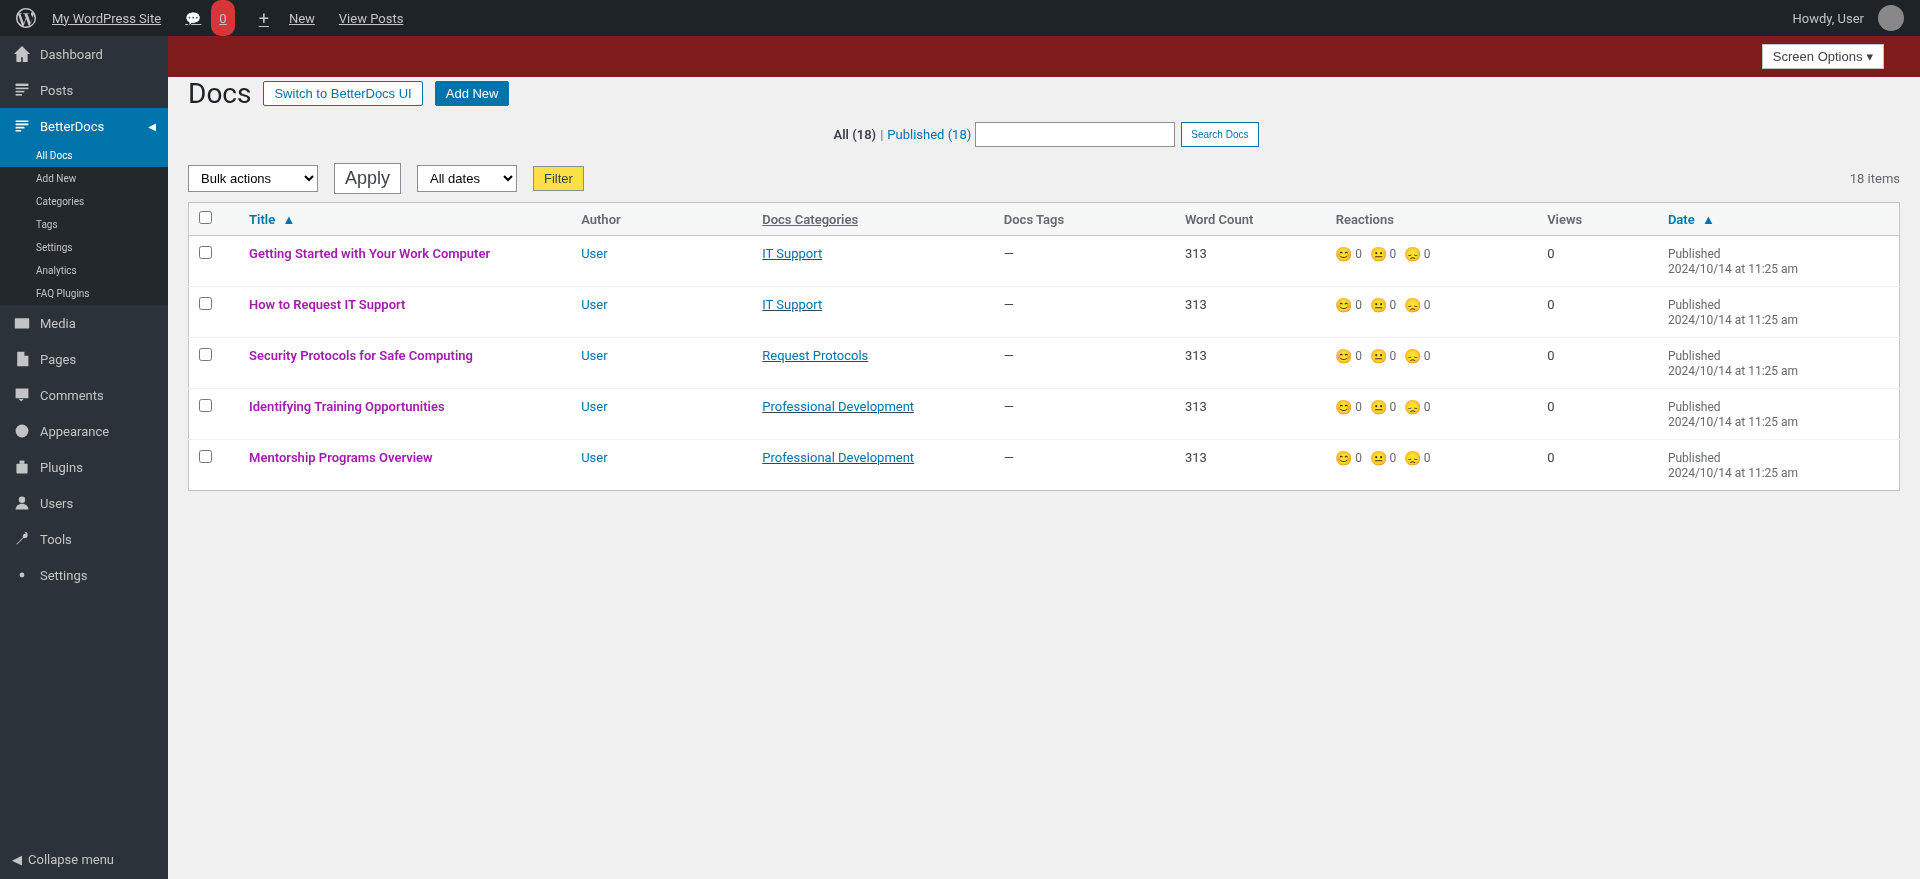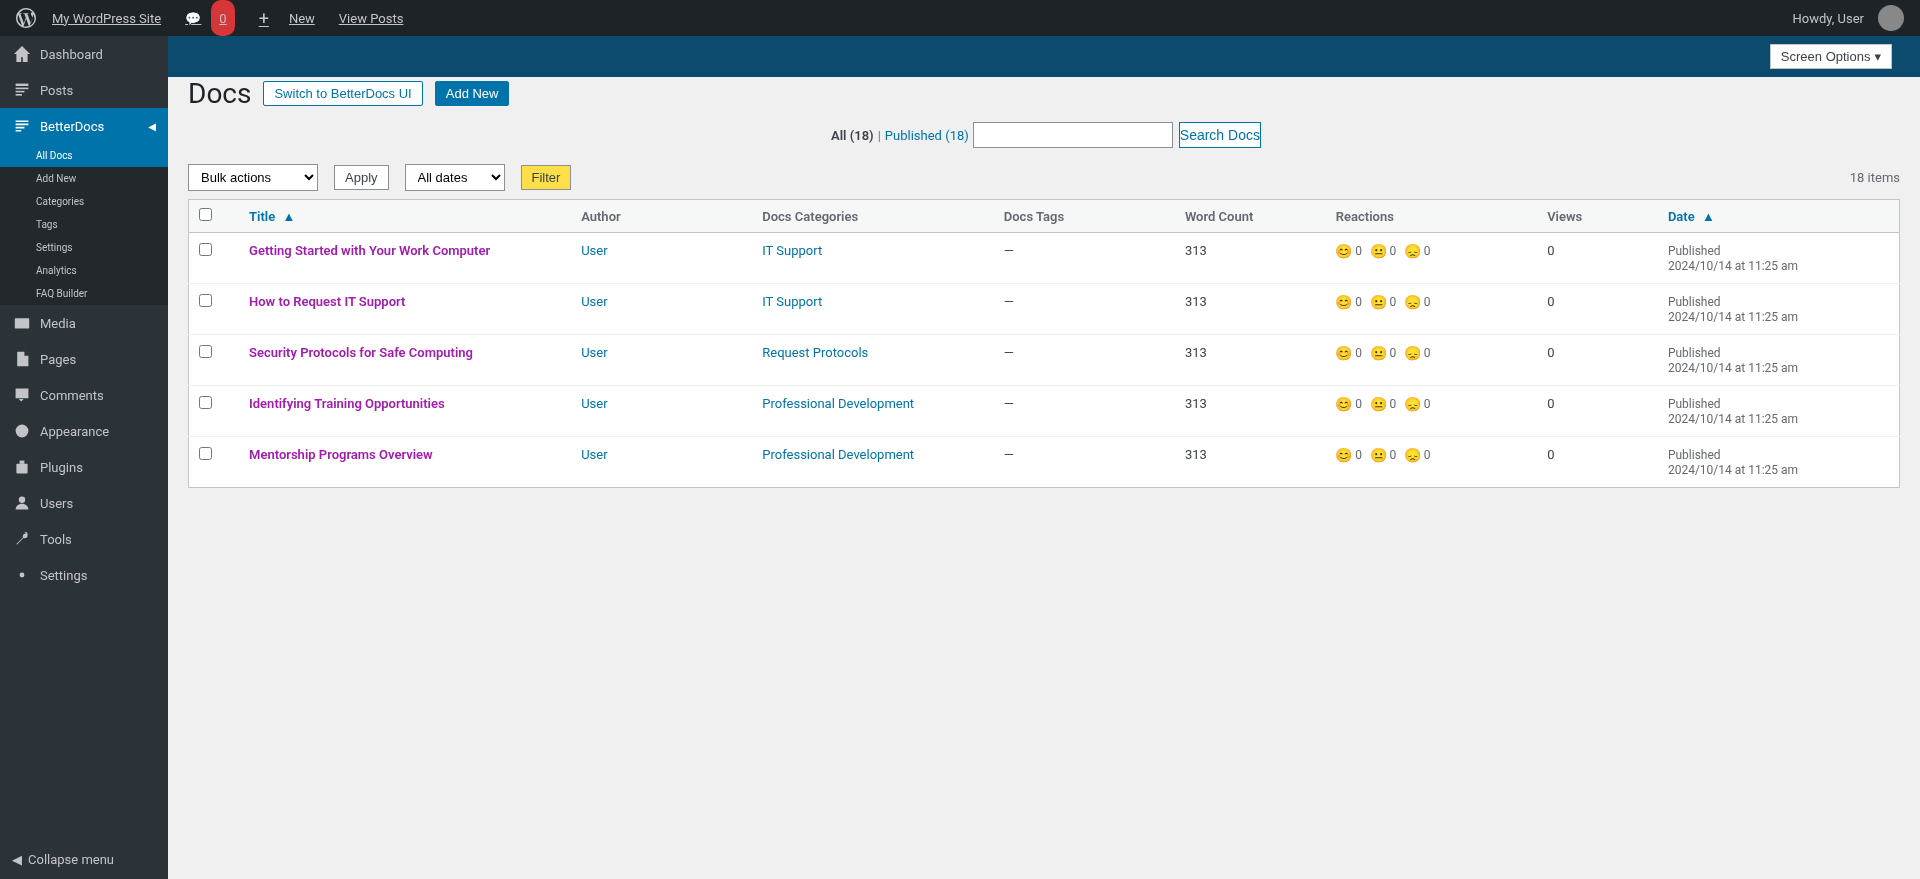--- a/index.html
+++ b/index.html
@@ -79,24 +79,24 @@
     .main-content {
       flex: 1;
       overflow-y: auto;
       background: #f0f0f1;
       display: flex;
       flex-direction: column;
     }
 
     
     .screen-options-bar {
-      background: #0c4a6e;
+      background: #7f1d1d;
       display: flex;
       justify-content: flex-end;
-      padding: 8px 28px;
+      padding: 8px 36px;
       flex-shrink: 0;
     }
     .screen-options-btn {
       background: #fff;
       border: 1px solid #c3c4c7;
       padding: 4px 10px;
       cursor: pointer;
       font-size: 13px;
       color: #3c434a;
       display: flex;
@@ -163,23 +163,23 @@
       padding: 4px 8px;
       border: 1px solid #8c8f94;
       font-size: 13px;
       width: 200px;
       background: #fff;
     }
     .btn-search {
       background: #fff;
       border: 1px solid #0073aa;
       color: #0073aa;
-      padding: 4px 0;
-      cursor: pointer;
-      font-size: 14px;
+      padding: 4px 9px;
+      cursor: pointer;
+      font-size: 10px;
     }
 
     
     .table-toolbar {
       display: flex;
       align-items: center;
       gap: 16px;
       margin-bottom: 8px;
     }
     .bulk-select {
@@ -189,21 +189,21 @@
       background: #fff;
       cursor: pointer;
       min-width: 130px;
     }
     .btn-apply {
       background: #fff;
       border: 1px solid #8c8f94;
       color: #3c434a;
       padding: 4px 10px;
       cursor: pointer;
-      font-size: 13px;
+      font-size: 18px;
     }
     .date-select {
       padding: 4px 8px;
       border: 1px solid #8c8f94;
       font-size: 13px;
       background: #fff;
       cursor: pointer;
       min-width: 100px;
     }
     .btn-filter {
@@ -242,21 +242,21 @@
     .docs-table td {
       padding: 10px 10px;
       border-bottom: 1px solid #f0f0f1;
       vertical-align: top;
     }
     .docs-table tr:last-child td { border-bottom: none; }
 
     .col-cb { width: 32px; }
     .col-title { width: 220px; }
     .col-author { width: 120px; }
-    .col-categories { width: 160px; }
+    .col-categories { width: 160px; text-decoration: underline; }
     .col-tags { width: 120px; }
     .col-wordcount { width: 100px; }
     .col-reactions { width: 140px; }
     .col-views { width: 80px; }
     .col-date { width: 160px; }
 
     .doc-title-link { color: #a21caf; text-decoration: none; font-weight: 600; font-size: 13px; }
     .author-link { color: #0073aa; text-decoration: none; }
     .category-link { color: #0073aa; text-decoration: none; }
 
@@ -349,21 +349,21 @@
       <div class="sidebar-item">
         <span>Tags</span>
       </div>
       <div class="sidebar-item">
         <span>Settings</span>
       </div>
       <div class="sidebar-item">
         <span>Analytics</span>
       </div>
       <div class="sidebar-item">
-        <span>FAQ Builder</span>
+        <span>FAQ Plugins</span>
       </div>
     </div>
 
     <div class="sidebar-item">
       <span class="sidebar-icon">
         <svg viewBox="0 0 20 20">
             <rect x="1" y="4" width="18" height="13" rx="1"></rect>
             <circle cx="6" cy="8" r="1.5"></circle>
             <path d="M1 14l5-5 3 3 3-4 7 6"></path>
           </svg>

